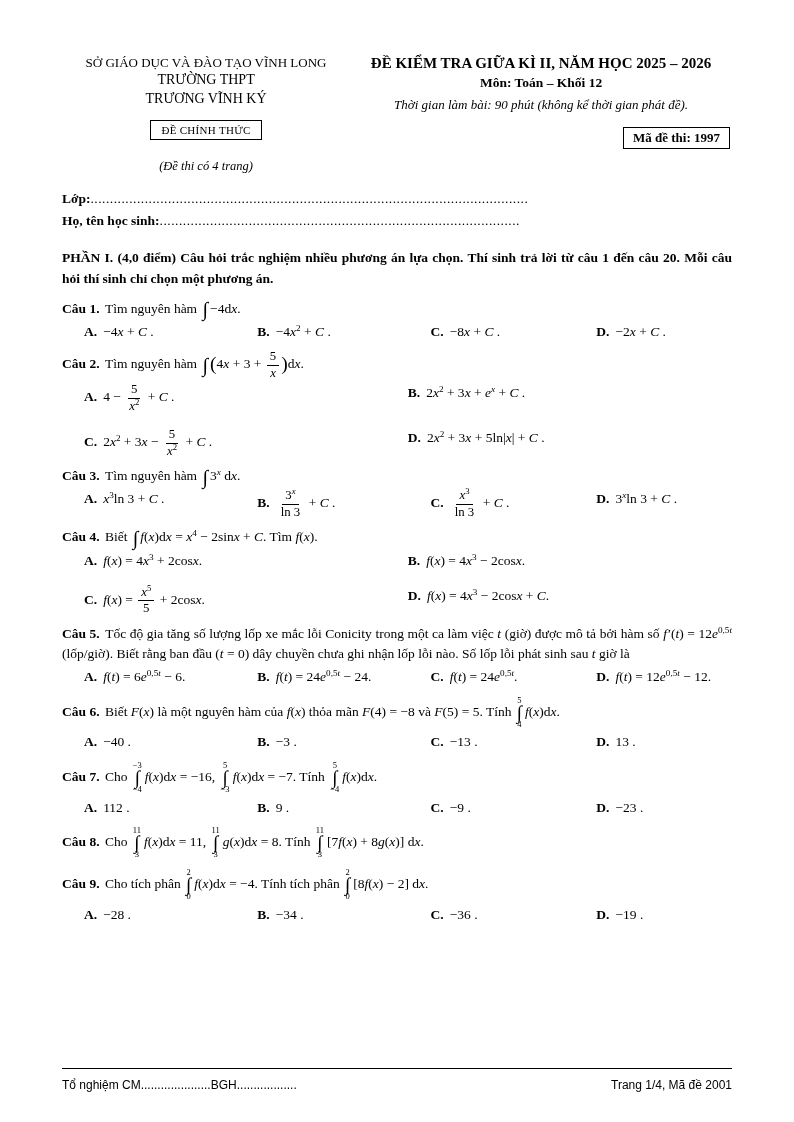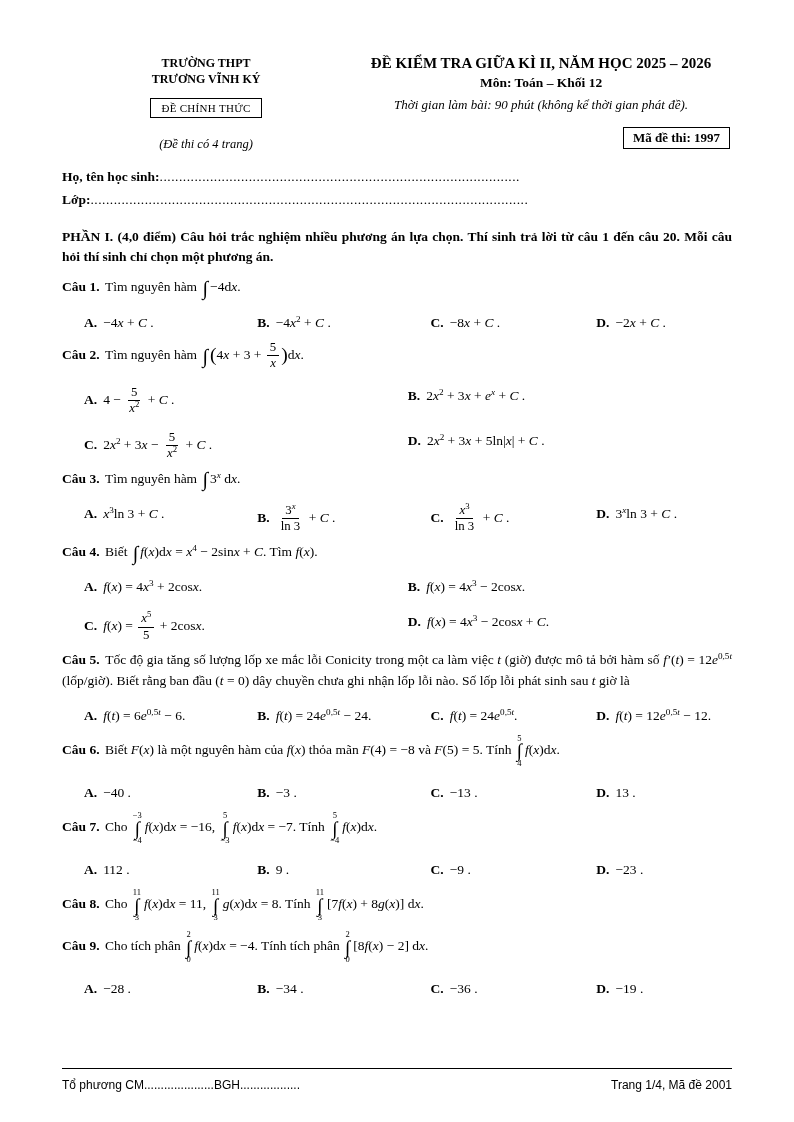--- a/index.html
+++ b/index.html
@@ -6,40 +6,40 @@
   html,body{background:#e9e9e9;}
   body{font-family:"Liberation Serif","DejaVu Serif",serif;color:#000;}
   .page{position:relative;width:794px;height:1122px;margin:0 auto;background:#fff;
         padding:55px 62px 0 62px;font-size:13.5px;overflow:hidden;}
 
   
   .hdr{display:flex;}
   .hdr-left{width:43%;text-align:center;}
   .hdr-right{width:57%;text-align:center;}
   .dept{font-size:13px;white-space:nowrap;}
-  .school{font-weight:bold;font-size:12px;line-height:1.35;}
+  .school{font-weight:normal;font-size:14px;line-height:1.35;}
   .exam-title{font-weight:bold;font-size:15px;}
   .subject{font-weight:bold;margin-top:3px;}
   .duration{font-style:italic;margin-top:6px;font-size:13px;}
   .official-box{display:inline-block;border:1px solid #000;padding:3px 10px;margin-top:11px;font-size:11px;letter-spacing:.3px;}
   .pages-note{font-style:italic;font-size:12.5px;margin-top:19px;}
   .code-wrap{text-align:right;margin-top:14px;padding-right:2px;}
   .code-box{display:inline-block;border:1px solid #000;padding:2px 9px;font-weight:bold;font-size:13px;}
 
   .student-lines{margin-top:14px;line-height:1.65;}
   .student-lines b{font-weight:bold;}
   .dots{letter-spacing:.5px;}
 
   .section-head{font-weight:bold;text-align:justify;margin:16px 0 10px;line-height:1.5;}
 
   
   .question{margin-bottom:8px;}
   .stem{text-align:justify;line-height:1.5;}
   .qlabel{font-weight:bold;margin-right:2px;}
-  .options{display:grid;padding-left:22px;column-gap:8px;row-gap:3px;margin-top:15px;gap:15px;}
+  .options{display:grid;padding-left:22px;column-gap:8px;row-gap:3px;margin-top:3px;gap:15px;}
   .cols-4{grid-template-columns:1.05fr 1.05fr 1fr .9fr;}
   .cols-2{grid-template-columns:1fr 1.05fr;}
   .opt{line-height:1.5;white-space:nowrap;}
   .okey{font-weight:bold;margin-right:6px;}
 
   
   sup{font-size:.68em;line-height:0;}
   .isml{font-size:1.5em;line-height:0;vertical-align:-.18em;margin:0 2px;}
   .bp{font-size:1.45em;line-height:0;vertical-align:-.1em;font-weight:normal;}
   .frac{display:inline-flex;flex-direction:column;align-items:center;vertical-align:middle;line-height:1.05;margin:0 2px;font-size:.95em;}
@@ -54,43 +54,44 @@
           padding-top:9px;font-family:"Liberation Sans","DejaVu Sans",sans-serif;font-size:12px;
           display:flex;justify-content:space-between;}
 </style>
 </head>
 <body>
 
 <div class="page">
 
   <header class="hdr">
     <div class="hdr-left">
+      <div class="dept">SỞ GIÁO DỤC VÀ ĐÀO TẠO VĨNH LONG</div>
       <div class="school">TRƯỜNG THPT</div>
       <div class="school">TRƯƠNG VĨNH KÝ</div>
       <div>
         <span class="official-box">ĐỀ CHÍNH THỨC</span>
       </div>
       <div class="pages-note">(Đề thi có 4 trang)</div>
     </div>
     <div class="hdr-right">
       <div class="exam-title">ĐỀ KIỂM TRA GIỮA KÌ II, NĂM HỌC 2025 – 2026</div>
       <div class="subject">Môn: Toán – Khối 12</div>
       <div class="duration">Thời gian làm bài: 90 phút (không kể thời gian phát đề).</div>
       <div class="code-wrap">
         <span class="code-box">Mã đề thi: 1997</span>
       </div>
     </div>
   </header>
 
   <div class="student-lines">
     <div>
+      <b>Lớp:</b><span class="dots">.................................................................................................................</span>
+    </div>
+    <div>
       <b>Họ, tên học sinh:</b><span class="dots">.............................................................................................</span>
-    </div>
-    <div>
-      <b>Lớp:</b><span class="dots">.................................................................................................................</span>
     </div>
   </div>
 
   <p class="section-head">PHẦN I. (4,0 điểm) Câu hỏi trắc nghiệm nhiều phương án lựa chọn. Thí sinh trả lời từ câu 1 đến câu 20. Mỗi câu hỏi thí sinh chỉ chọn một phương án.</p>
 
   <main id="questions">
   <section class="question">
     <p class="stem"><b class="qlabel">Câu 1. </b><span>Tìm nguyên hàm <span class="isml">∫</span>−4d<i>x</i>.</span></p>
     <div class="options cols-4">
           <div class="opt"><b class="okey">A.</b><span>−4<i>x</i> + <i>C</i> .</span></div>
@@ -223,16 +224,16 @@
     <div class="options cols-4">
           <div class="opt"><b class="okey">A.</b><span>−28 .</span></div>
           <div class="opt"><b class="okey">B.</b><span>−34 .</span></div>
           <div class="opt"><b class="okey">C.</b><span>−36 .</span></div>
           <div class="opt"><b class="okey">D.</b><span>−19 .</span></div>
         </div>
   </section>
 </main>
 
   <footer class="footer">
-    <span>Tổ phương CM.....................BGH..................</span>
+    <span>Tổ nghiệm CM.....................BGH..................</span>
     <span>Trang 1/4, Mã đề 2001</span>
   </footer>
 </div>
 
 </body></html>

